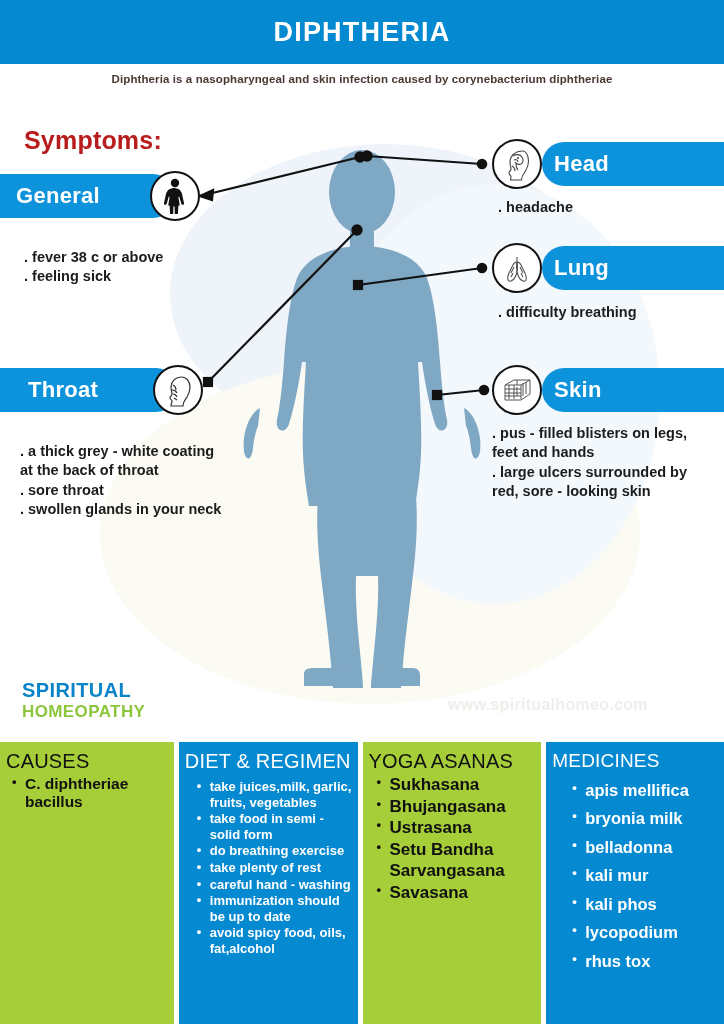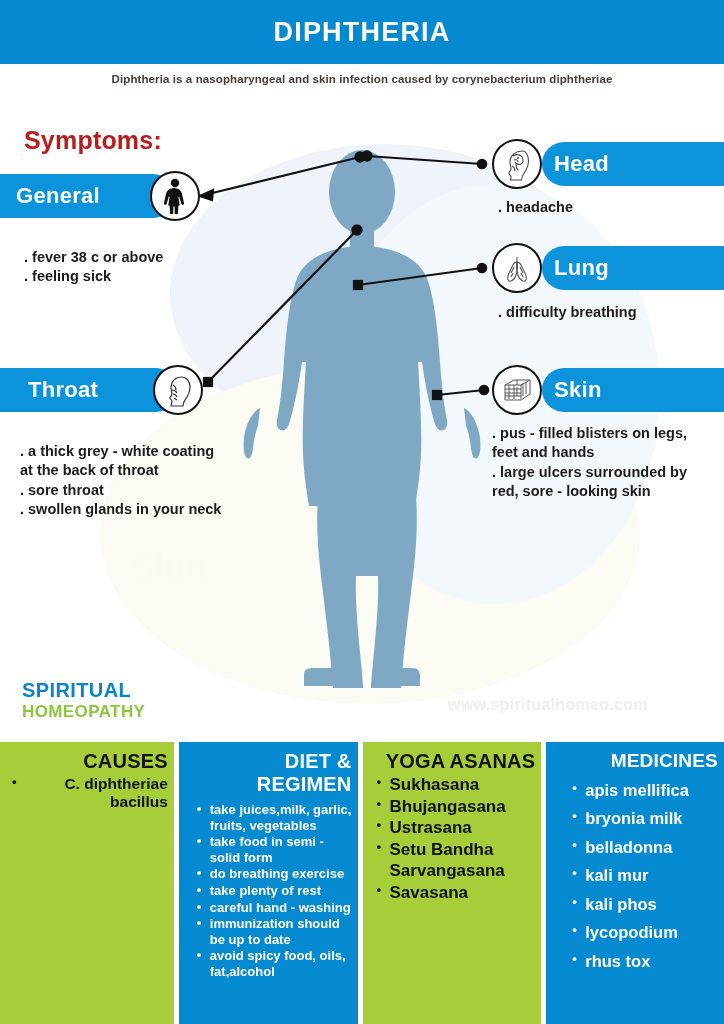--- a/index.html
+++ b/index.html
@@ -94,41 +94,41 @@
     display:flex; gap:5px;
   }
   .col { height:282px; padding:8px 6px 10px 6px; }
   .col-green { background:#a6ce39; }
   .col-blue  { background:#0589d1; }
   .col-1 { width:175px; }
   .col-2 { width:180px; }
   .col-3 { width:180px; }
   .col-4 { width:179px; }
 
-  .col-title { text-align:right; font-weight:bold; letter-spacing:0.2px; }
+  .col-title { text-align:left; font-weight:normal; letter-spacing:0.2px; }
   .col-green .col-title { color:#111111; }
   .col-blue  .col-title { color:#ffffff; }
   .col-1 .col-title { font-size:20px; }
   .col-2 .col-title { font-size:20px; }
   .col-3 .col-title { font-size:20px; }
   .col-4 .col-title { font-size:19px; }
 
   ul.col-list { list-style:none; margin-top:2px; }
   ul.col-list li {
     position:relative; padding-left:15px; font-weight:bold;
     line-height:1.2; margin-bottom:2px;
   }
   ul.col-list li::before {
     content:"\2022"; position:absolute; left:2px; top:-1px; font-size:13px;
   }
   .col-green ul.col-list li { color:#111111; }
   .col-blue  ul.col-list li { color:#ffffff; }
 
   .col-1 ul.col-list { margin-left:4px; }
-  .col-1 ul.col-list li { font-size:15.5px; line-height:1.18;text-align:right; }
+  .col-1 ul.col-list li { font-size:15.5px; line-height:1.18; }
   .col-2 ul.col-list { margin-left:10px; margin-top:6px; }
   .col-2 ul.col-list li { font-size:13px; line-height:1.2; margin-bottom:1px; }
   .col-3 ul.col-list { margin-left:6px; margin-top:2px; }
   .col-3 ul.col-list li { font-size:17px; line-height:1.22; margin-bottom:1px; }
   .col-4 ul.col-list { margin-left:18px; margin-top:6px; }
   .col-4 ul.col-list li { font-size:16.5px; line-height:1.18; margin-bottom:1px;margin-top:9px; }
 </style>
 </head>
 <body>
 

